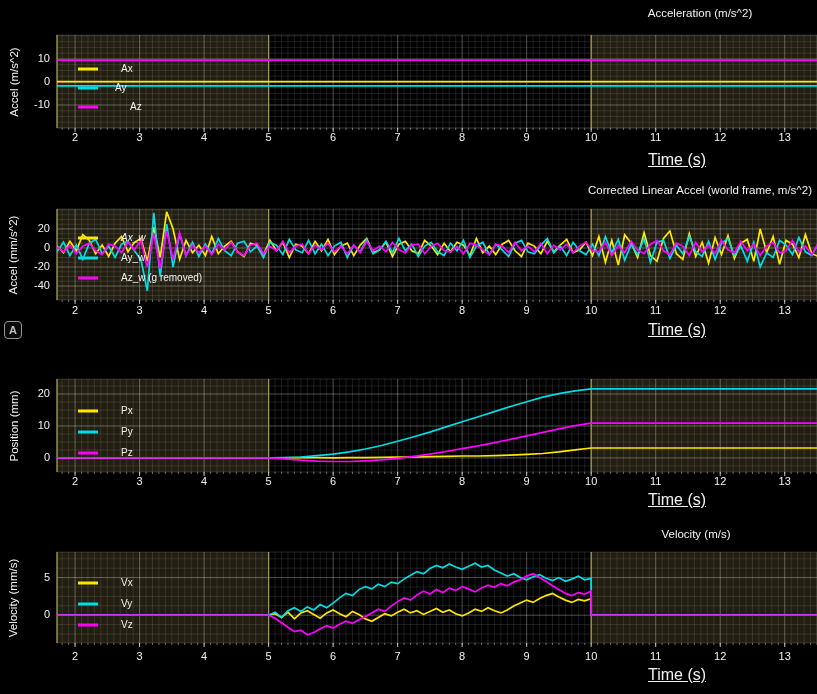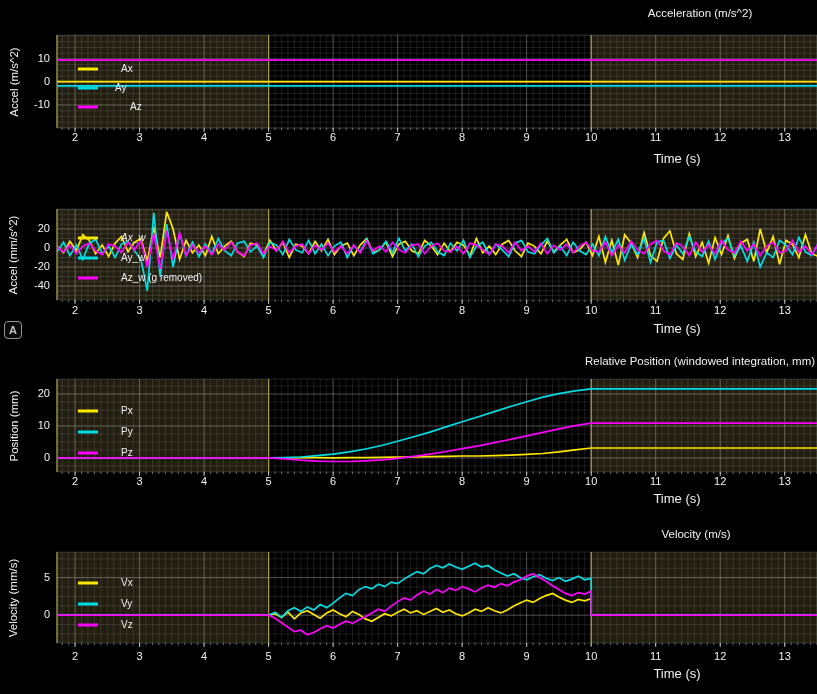--- a/index.html
+++ b/index.html
@@ -1,20 +1,20 @@
 <!DOCTYPE html>
 <html><head>
 <meta charset="utf-8">
 <style>
   html,body{margin:0;padding:0;background:#000;}
   .fig{position:relative;width:817px;height:694px;background:#000;overflow:hidden;
        font-family:"Liberation Sans",sans-serif;}
   .t{position:absolute;color:#f2f2f2;white-space:nowrap;}
   .title{font-size:11.5px;transform:translateX(-50%);}
-  .xlabel{font-size:13px;transform:translateX(-50%);}
+  .xlabel{font-size:16px;transform:translateX(-50%);text-decoration:underline;}
   .ylabel{font-size:11.5px;transform:translate(-50%,-50%) rotate(-90deg);transform-origin:center;}
   .ytick{font-size:11px;width:50px;text-align:right;}
   .xtick{font-size:11px;width:40px;text-align:center;transform:translateX(-50%);}
   .leg{font-size:10px;margin-left:16px;}
   svg{position:absolute;left:0;top:0;}
   .badge{position:absolute;left:4px;top:321px;width:16px;height:16px;border:1.5px solid #969696;
          border-radius:4px;color:#c0c0c0;font-size:11px;font-weight:bold;display:flex;
          align-items:center;justify-content:center;background:#0a0a0a;}
 </style>
 </head>
@@ -1181,20 +1181,21 @@
     <div class="t xtick" style="left: 397.645px; top: 131px;">7</div>
     <div class="t xtick" style="left: 462.161px; top: 131px;">8</div>
     <div class="t xtick" style="left: 526.677px; top: 131px;">9</div>
     <div class="t xtick" style="left: 591.194px; top: 131px;">10</div>
     <div class="t xtick" style="left: 655.71px; top: 131px;">11</div>
     <div class="t xtick" style="left: 720.226px; top: 131px;">12</div>
     <div class="t xtick" style="left: 784.742px; top: 131px;">13</div>
     <div class="t leg" style="left: 105px; top: 232px; font-style: italic;">Ax_w</div>
     <div class="t leg" style="left: 105px; top: 252px;">Ay_w</div>
     <div class="t leg" style="left: 105px; top: 272px;">Az_w (g removed)</div>
+    <div class="t title" style="left: 700px; top: 184px;">Corrected Linear Accel (world frame, m/s^2)</div>
     <div class="t ylabel" style="left: 13px; top: 254.5px;">Accel (mm/s^2)</div>
     <div class="t xlabel" style="left: 677px; top: 321px;">Time (s)</div>
     <div class="t ytick" style="left: 0px; top: 221.969px;">20</div>
     <div class="t ytick" style="left: 0px; top: 240.986px;">0</div>
     <div class="t ytick" style="left: 0px; top: 260.004px;">-20</div>
     <div class="t ytick" style="left: 0px; top: 279.022px;">-40</div>
     <div class="t xtick" style="left: 75.0645px; top: 304px;">2</div>
     <div class="t xtick" style="left: 139.581px; top: 304px;">3</div>
     <div class="t xtick" style="left: 204.097px; top: 304px;">4</div>
     <div class="t xtick" style="left: 268.613px; top: 304px;">5</div>
@@ -1202,21 +1203,20 @@
     <div class="t xtick" style="left: 397.645px; top: 304px;">7</div>
     <div class="t xtick" style="left: 462.161px; top: 304px;">8</div>
     <div class="t xtick" style="left: 526.677px; top: 304px;">9</div>
     <div class="t xtick" style="left: 591.194px; top: 304px;">10</div>
     <div class="t xtick" style="left: 655.71px; top: 304px;">11</div>
     <div class="t xtick" style="left: 720.226px; top: 304px;">12</div>
     <div class="t xtick" style="left: 784.742px; top: 304px;">13</div>
     <div class="t leg" style="left: 105px; top: 405px;">Px</div>
     <div class="t leg" style="left: 105px; top: 426px;">Py</div>
     <div class="t leg" style="left: 105px; top: 447px;">Pz</div>
-    <div class="t title" style="left: 700px; top: 355px;">Relative Position (windowed integration, mm)</div>
     <div class="t ylabel" style="left: 14px; top: 425.5px;">Position (mm)</div>
     <div class="t xlabel" style="left: 677px; top: 491px;">Time (s)</div>
     <div class="t ytick" style="left: 0px; top: 387.021px;">20</div>
     <div class="t ytick" style="left: 0px; top: 418.979px;">10</div>
     <div class="t ytick" style="left: 0px; top: 450.938px;">0</div>
     <div class="t xtick" style="left: 75.0645px; top: 475px;">2</div>
     <div class="t xtick" style="left: 139.581px; top: 475px;">3</div>
     <div class="t xtick" style="left: 204.097px; top: 475px;">4</div>
     <div class="t xtick" style="left: 268.613px; top: 475px;">5</div>
     <div class="t xtick" style="left: 333.129px; top: 475px;">6</div>

